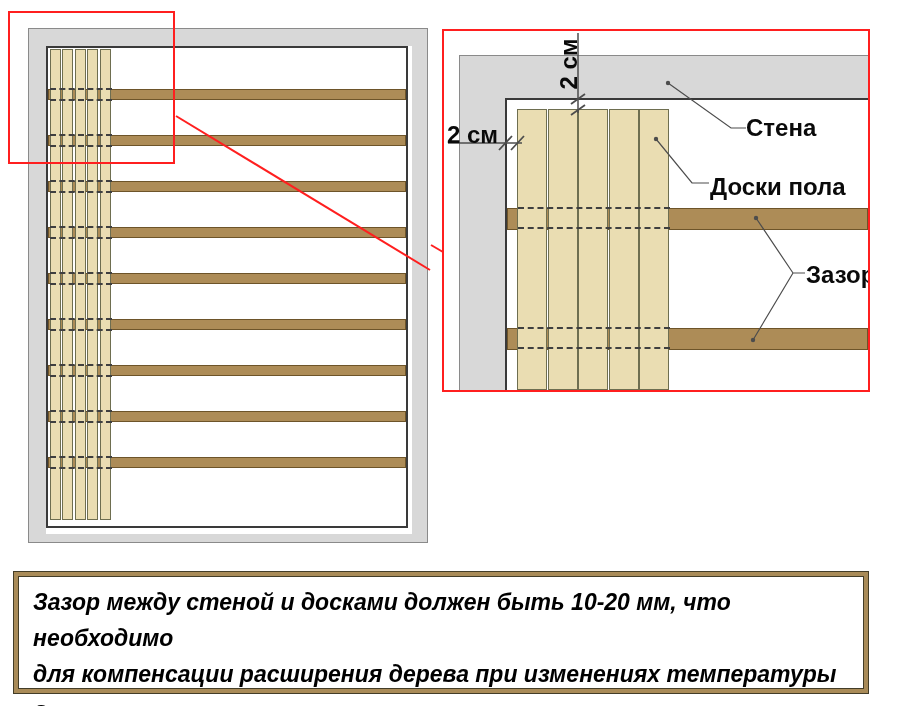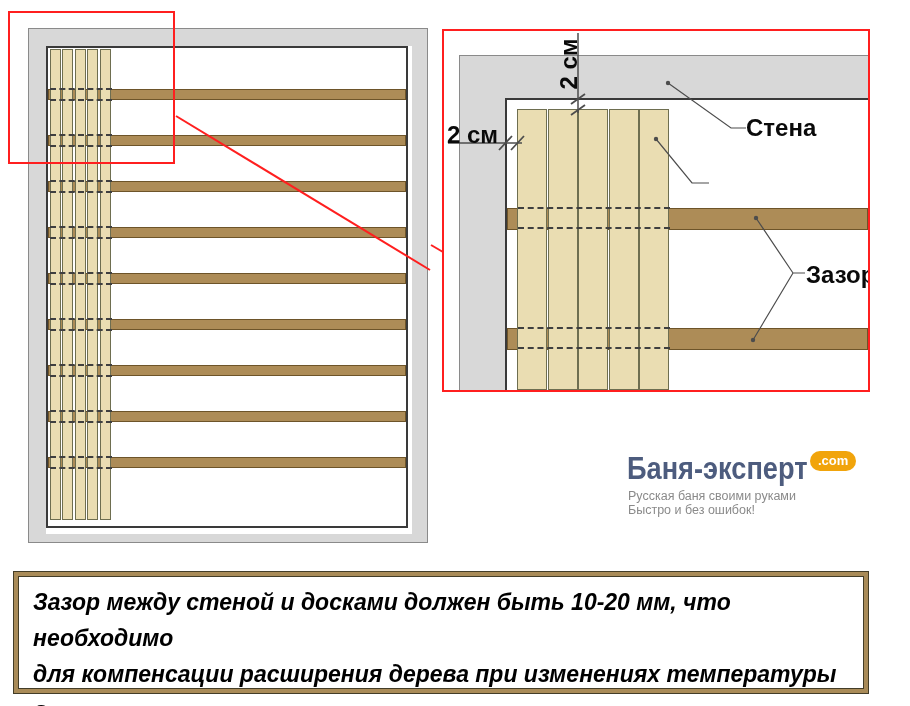--- a/index.html
+++ b/index.html
@@ -118,42 +118,35 @@
       <path d="M134,2 L134,82" stroke="var(--leader)" stroke-width="1.5" fill="none"></path>
       <path d="M127,73 L141,63 M127,84 L141,74" stroke="var(--leader)" stroke-width="1.8" fill="none"></path>
 
       <path d="M4,112 L78,112" stroke="var(--leader)" stroke-width="1.5" fill="none"></path>
       <path d="M55,119 L68,105 M67,119 L80,105" stroke="var(--leader)" stroke-width="1.8" fill="none"></path>
     </svg>
 
     <div class="d-label dim-top" style="left:86px;top:20px;width:75px;height:26px;">2 см</div>
     <div class="d-label" style="left:3px;top:90px;">2 см</div>
     <div class="d-label" style="left:302px;top:83px;text-align:center;">Стена</div>
+    <div class="d-label" style="left:266px;top:142px;">Доски пола</div>
     <div class="d-label" style="left:362px;top:230px;">Зазор</div>
   <div class="joist" style="left: 63px; width: 361px; top: 177px; height: 22px; z-index: 1;"></div>
       <div class="joist" style="left: 63px; width: 361px; top: 297px; height: 22px; z-index: 1;"></div>
       <div class="board" style="left: 73px; top: 78px; width: 30px; height: 281px; z-index: 2;"></div>
       <div class="board" style="left: 103.5px; top: 78px; width: 30px; height: 281px; z-index: 2;"></div>
       <div class="board" style="left: 134px; top: 78px; width: 30px; height: 281px; z-index: 2;"></div>
       <div class="board" style="left: 164.5px; top: 78px; width: 30px; height: 281px; z-index: 2;"></div>
       <div class="board" style="left: 195px; top: 78px; width: 30px; height: 281px; z-index: 2;"></div>
       <div class="dash" style="left: 74px; width: 152px; top: 176px; z-index: 3;"></div>
       <div class="dash" style="left: 74px; width: 152px; top: 196px; z-index: 3;"></div>
       <div class="dash" style="left: 74px; width: 152px; top: 296px; z-index: 3;"></div>
       <div class="dash" style="left: 74px; width: 152px; top: 316px; z-index: 3;"></div>
     </div>
 
-  <div class="logo">
-    <div class="brand">Баня-эксперт</div>
-    <div class="badge">.com</div>
-    <div class="tagline">
-      <div>Русская баня своими руками</div>
-      <div>Быстро и без ошибок!</div>
-    </div>
-  </div>
 
   <div class="note">
     <div class="note-text">Зазор между стеной и досками должен быть 10-20 мм, что необходимо
 для компенсации расширения дерева при изменениях температуры в
 помещении.</div>
   </div>
 
 </div>
 
 </body></html>

